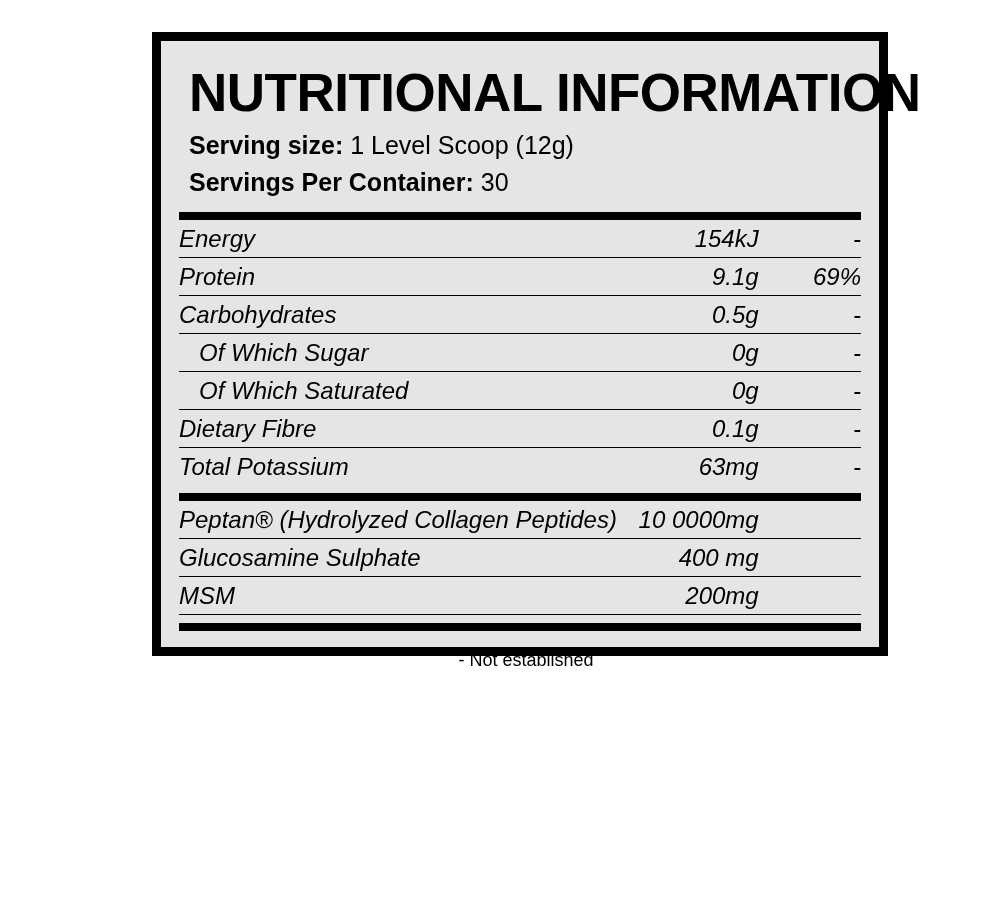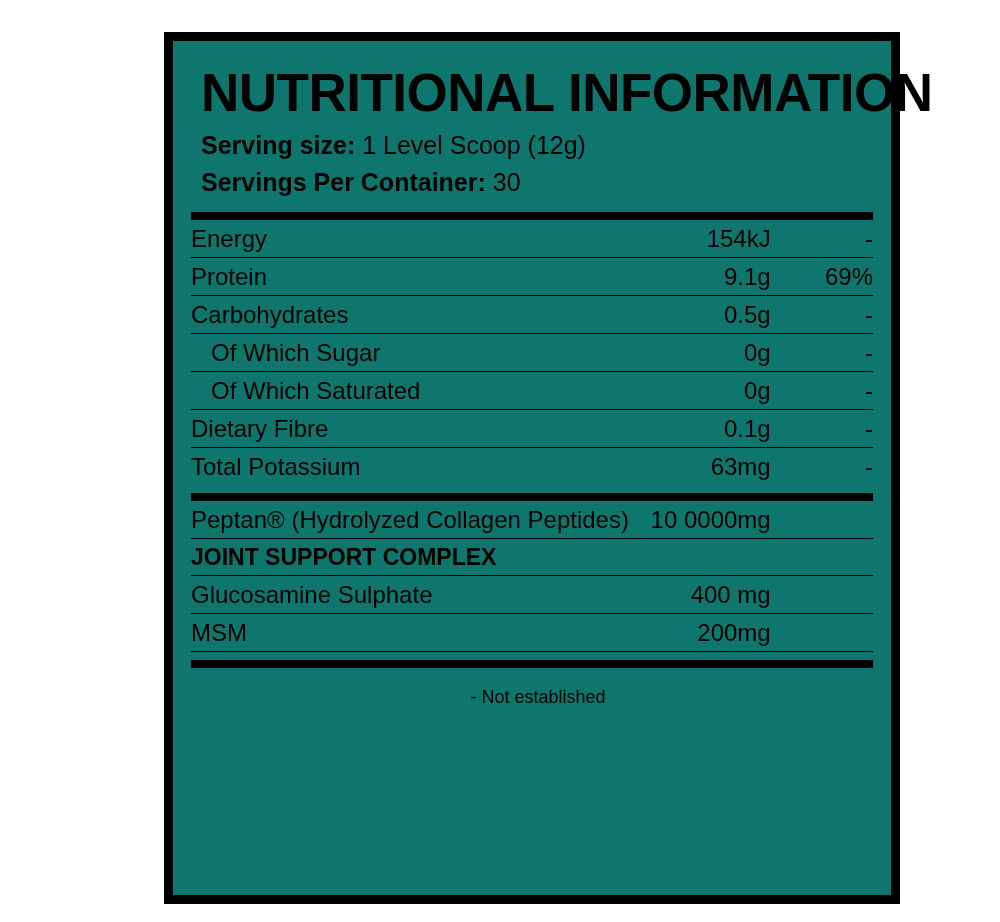--- a/index.html
+++ b/index.html
@@ -6,26 +6,26 @@
   html, body {
     margin: 0;
     padding: 0;
     background: #ffffff;
     width: 1000px;
     height: 922px;
     font-family: "Liberation Sans", sans-serif;
   }
   #panel {
     position: absolute;
-    left: 164px;
+    left: 152px;
     top: 32px;
     width: 736px;
-    height: 872px;
+    height: 624px;
     border: 9px solid #000000;
-    background: #0f766e;
+    background: #e5e5e5;
   }
   #inner {
     position: absolute;
     left: 18px;
     top: 10px;
     right: 18px;
     bottom: 10px;
   }
   .title {
     font-size: 53px;
@@ -71,20 +71,21 @@
   }
   .hdr .col-amt { padding-right: 14px; }
   .hdr .col-dv { padding-right: 6px; }
 
   .row td {
     font-size: 24px;
     color: #000;
     padding: 5px 0 4px 0;
     border-bottom: 1.6px solid #000;
     white-space: nowrap;
+    font-style: italic;
   }
   .row.last td { border-bottom: none; }
   .row.indent .col-name { padding-left: 20px; }
   .row.bold .col-name { font-weight: bold; font-size: 23px; }
 
   .spacer { height: 8px; }
 
   .footnotes {
     margin: 16px 0 0 10px;
   }
@@ -162,25 +163,20 @@
     <div class="spacer"></div>
     <div class="rule-thick-2"></div>
 
     <table>
       <tbody>
           <tr class="row">
         <td class="col-name">Peptan® (Hydrolyzed Collagen Peptides)</td>
         <td class="col-amt">10 0000mg</td>
         <td class="col-dv"></td>
       </tr>
-      <tr class="row bold">
-        <td class="col-name">JOINT SUPPORT COMPLEX</td>
-        <td class="col-amt"></td>
-        <td class="col-dv"></td>
-      </tr>
       <tr class="row">
         <td class="col-name">Glucosamine Sulphate</td>
         <td class="col-amt">400 mg</td>
         <td class="col-dv"></td>
       </tr>
       <tr class="row">
         <td class="col-name">MSM</td>
         <td class="col-amt">200mg</td>
         <td class="col-dv"></td>
       </tr>

